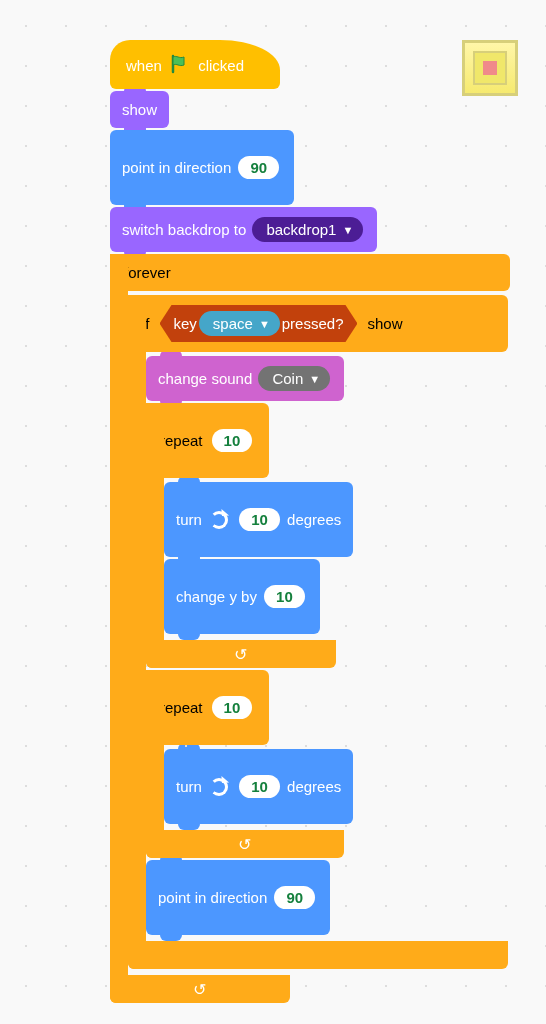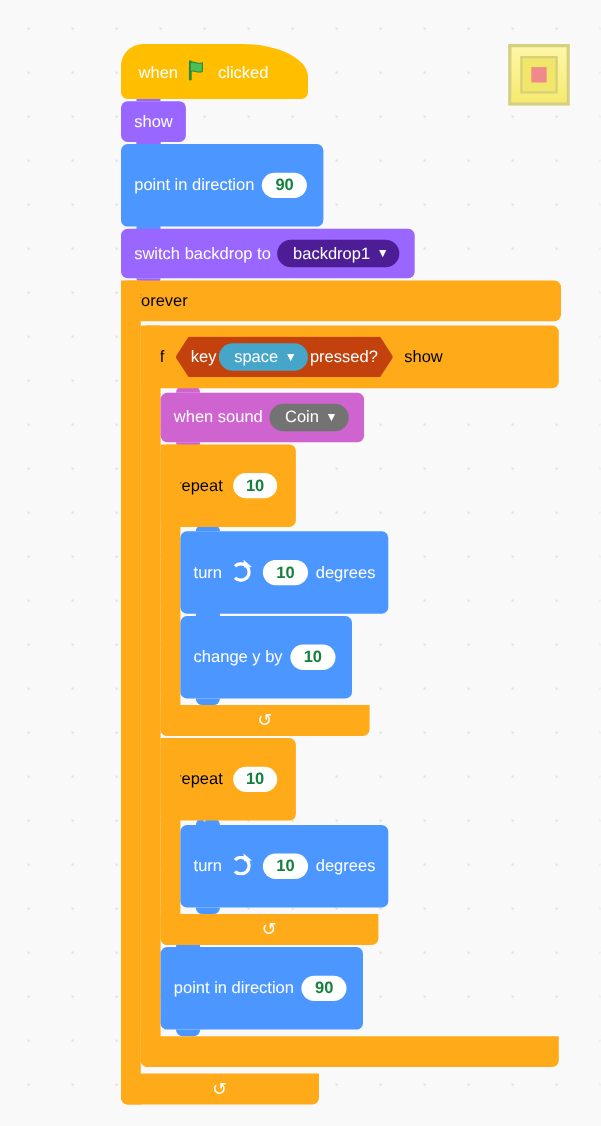--- a/index.html
+++ b/index.html
@@ -265,21 +265,21 @@
                   <span>pressed?</span>
                 </span>
                 <span>show</span>
               </div>
             </div>
             <div style="display:flex;">
               <div class="c-arm"></div>
               <div class="stack-col" style="padding:4px 0; margin-left:18px;">
 
                 <div class="block sound stack">
-                  <span>when sound</span>
+                  <span>change sound</span>
                   <span class="dropdown dd-sound">
                     <span>Coin</span>
                     <span class="chev">▼</span>
                   </span>
                 </div>
 
                 <div class="c-wrap">
                   <div class="c-block">
                     <div class="c-top">
                       <span>repeat</span>

